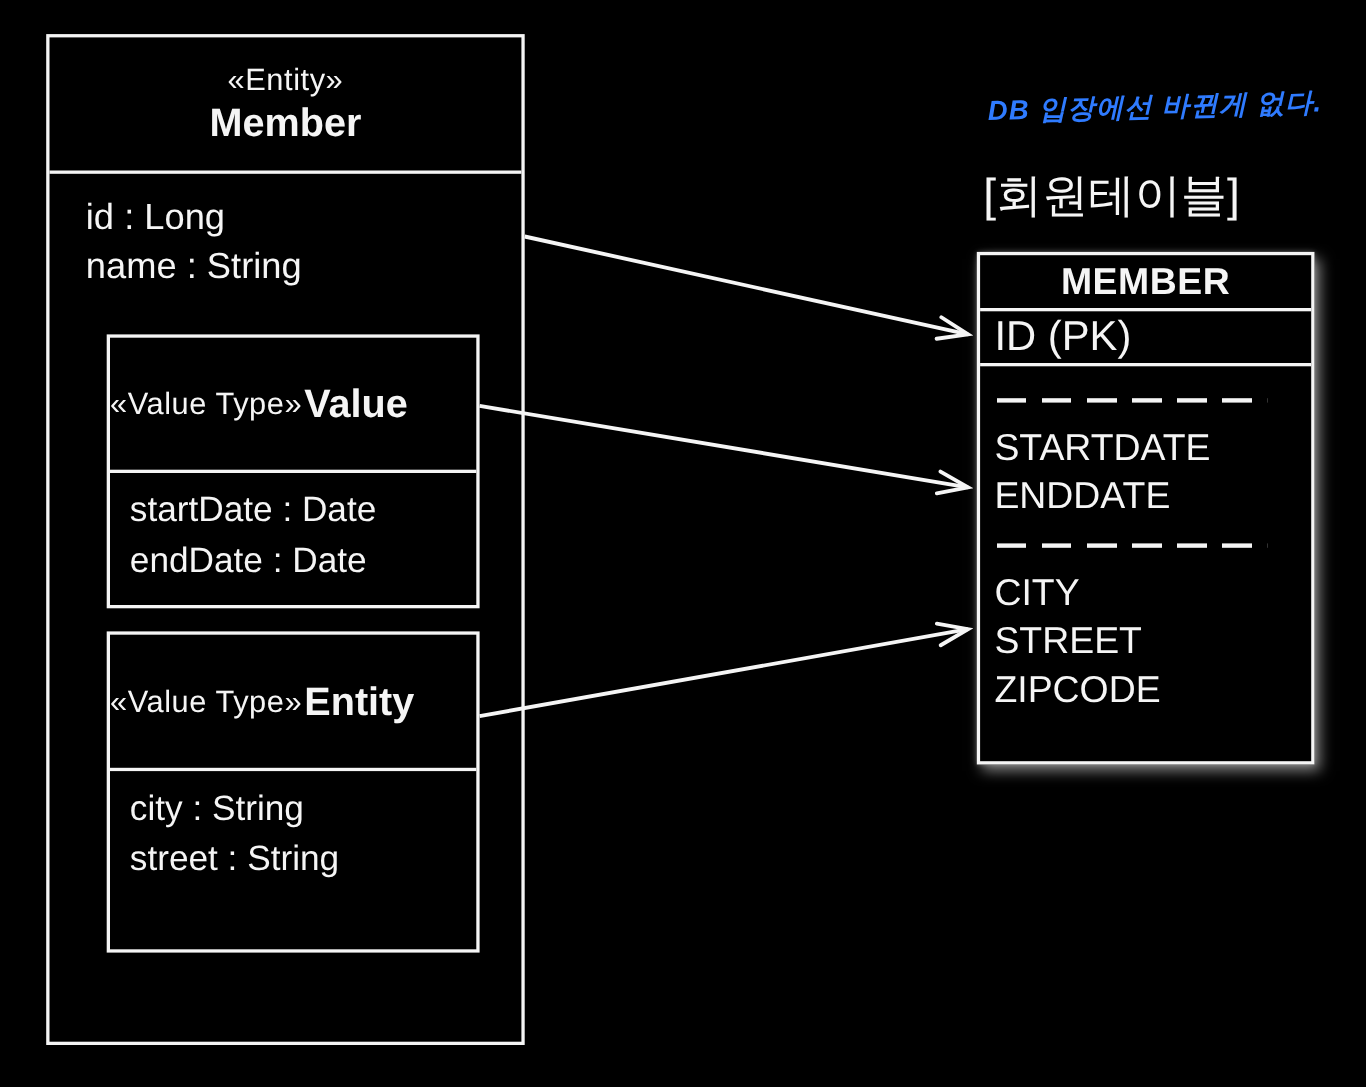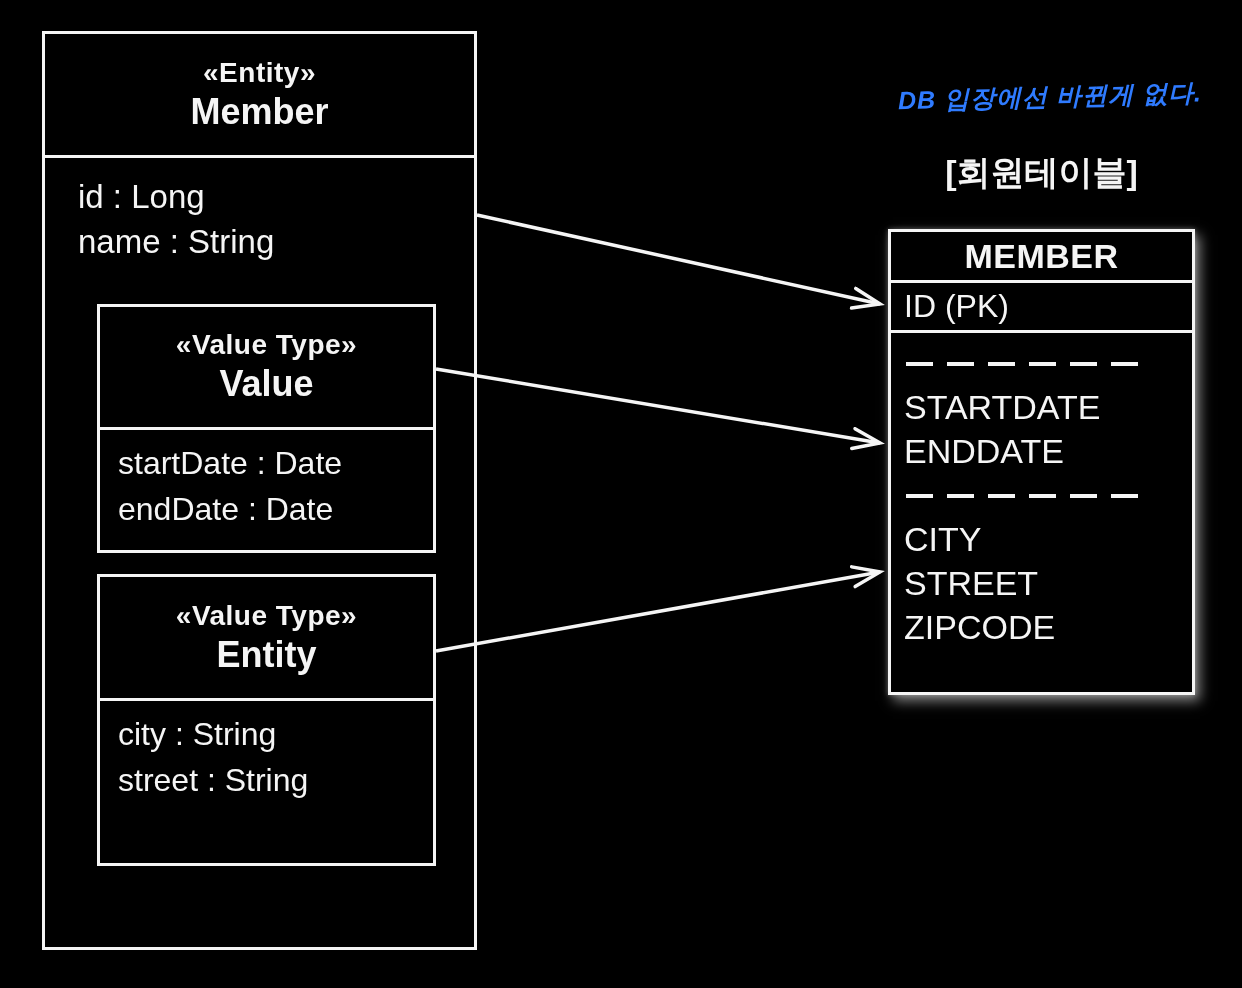--- a/index.html
+++ b/index.html
@@ -29,21 +29,21 @@
     height: 121px;
     border-bottom: 3px solid #f5f5f5;
     display: flex;
     flex-direction: column;
     align-items: center;
     justify-content: center;
     gap: 2px;
   }
   .stereotype {
     font-size: 28px;
-    font-weight: 700;
+    font-weight: 400;
     letter-spacing: 0.5px;
   }
   .box-title {
     font-size: 36px;
     font-weight: 700;
   }
   .member-fields {
     padding: 16px 33px;
     font-size: 33px;
     line-height: 45px;
@@ -55,23 +55,22 @@
     position: absolute;
     width: 333px;
     border: 3px solid #f5f5f5;
     background: #000;
   }
   .vt-period { left: 97px; top: 304px; height: 243px; }
   .vt-address { left: 97px; top: 574px; height: 286px; }
   .vt-header {
     border-bottom: 3px solid #f5f5f5;
     display: flex;
-    flex-direction: column;
-    align-items: center;
-    justify-content: center;
+    flex-direction: row;
+    align-items: center;
     gap: 2px;
   }
   .vt-period .vt-header { height: 120px; }
   .vt-address .vt-header { height: 121px; }
   .vt-fields {
     padding: 10px 18px;
     font-size: 32px;
     line-height: 46px;
     font-weight: 400;
   }
@@ -83,25 +82,25 @@
     width: 320px;
     font-size: 25px;
     font-weight: 700;
     font-style: italic;
     letter-spacing: 1px;
     transform: rotate(-1.5deg);
     white-space: nowrap;
   }
   .table-caption {
     position: absolute;
-    left: 888px; top: 150px;
+    left: 857px; top: 150px;
     width: 307px;
     text-align: center;
-    font-size: 34px;
-    font-weight: 700;
+    font-size: 42px;
+    font-weight: 400;
     white-space: nowrap;
   }
   .db-table {
     position: absolute;
     left: 888px; top: 229px;
     width: 301px; height: 460px;
     border: 3px solid #f5f5f5;
     background: #000;
     box-shadow: 5px 6px 12px rgba(255,255,255,0.50), 0 0 5px rgba(255,255,255,0.30);
   }
@@ -114,21 +113,21 @@
     font-size: 34px;
     font-weight: 700;
     letter-spacing: 0.5px;
   }
   .db-pk-row {
     height: 47px;
     border-bottom: 3px solid #f5f5f5;
     display: flex;
     align-items: center;
     padding-left: 13px;
-    font-size: 32px;
+    font-size: 38px;
     font-weight: 400;
   }
   .db-body {
     padding: 8px 13px 0 13px;
     font-size: 34px;
     font-weight: 400;
   }
   .db-col { line-height: 44px; }
   .dashed-sep {
     height: 4px;

